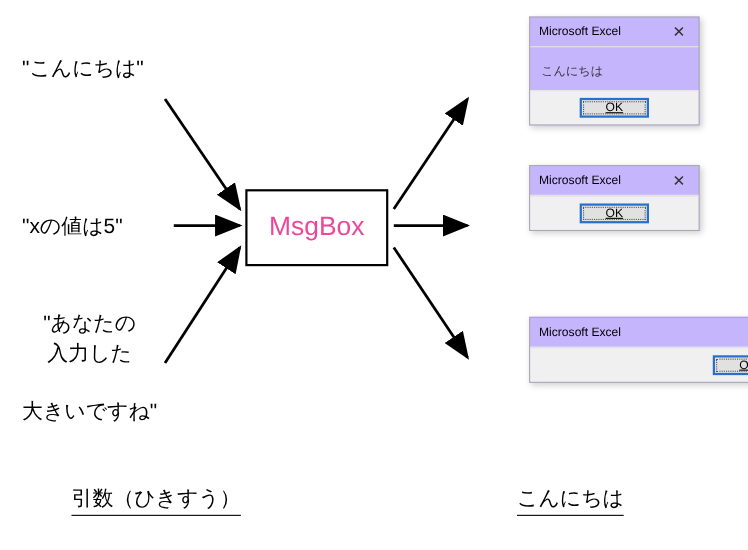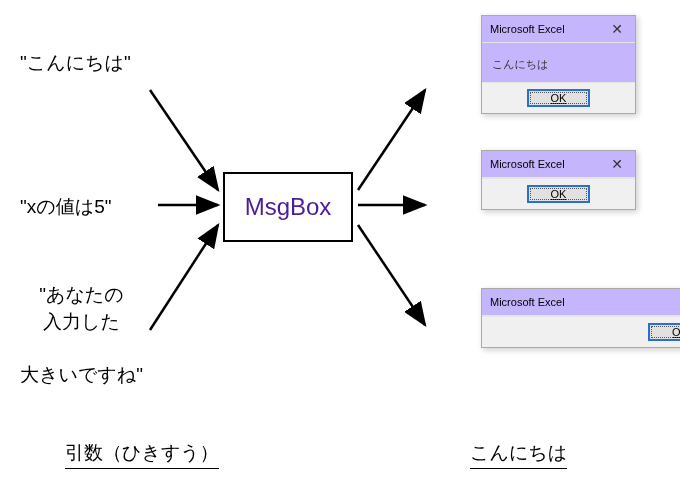--- a/index.html
+++ b/index.html
@@ -21,21 +21,21 @@
       position: absolute;
       left: 223px;
       top: 172px;
       width: 130px;
       height: 70px;
       border: 2px solid #000;
       display: flex;
       align-items: center;
       justify-content: center;
       font-size: 24px;
-      color: #4c1d95;
+      color: #ec4899;
       background: #fff;
     }
     .dialog {
       position: absolute;
       background: #c4b5fd;
       border: 1px solid #aaa;
       box-shadow: 2px 2px 6px rgba(0,0,0,0.2);
       font-size: 11px;
       margin-left: 44px;
     }

